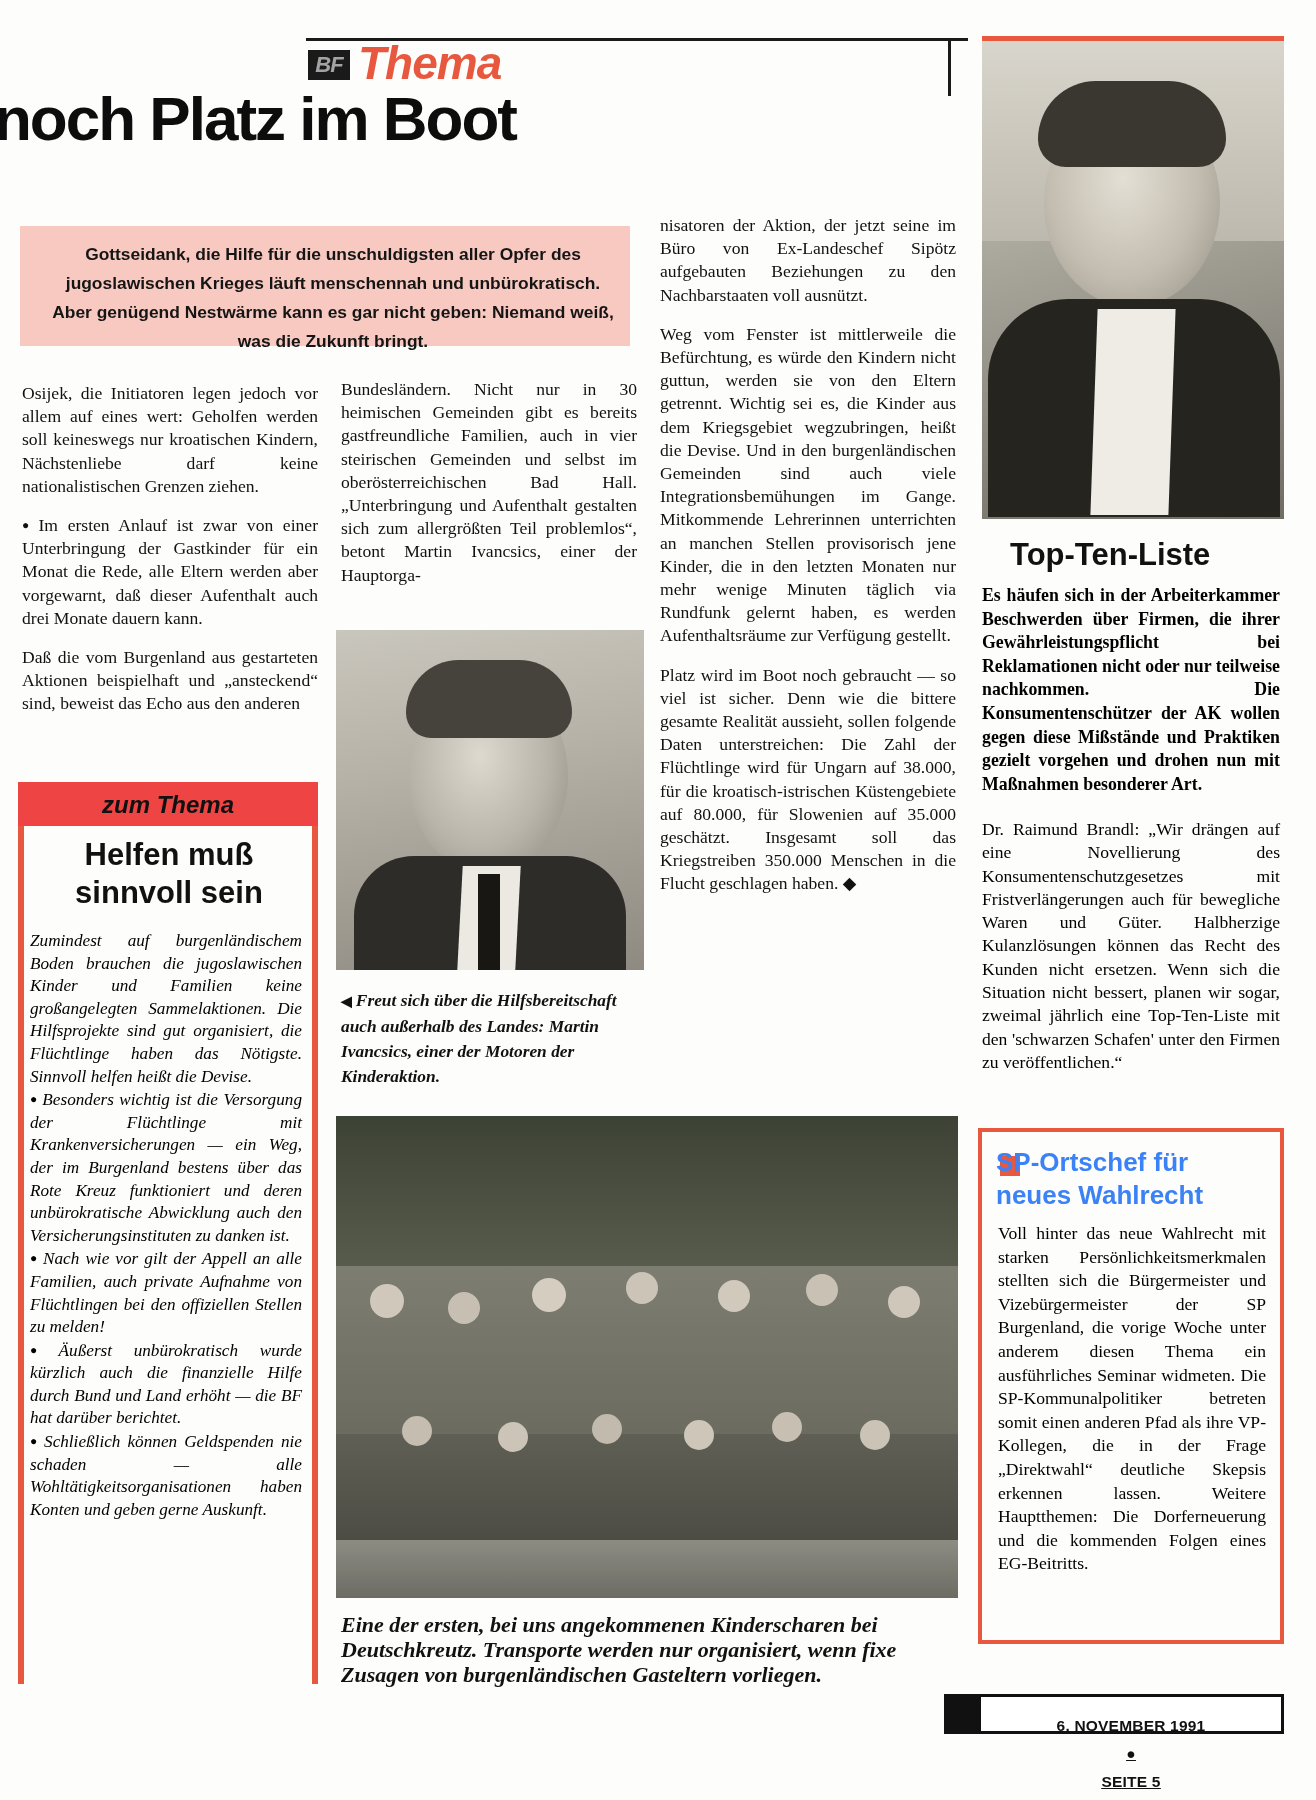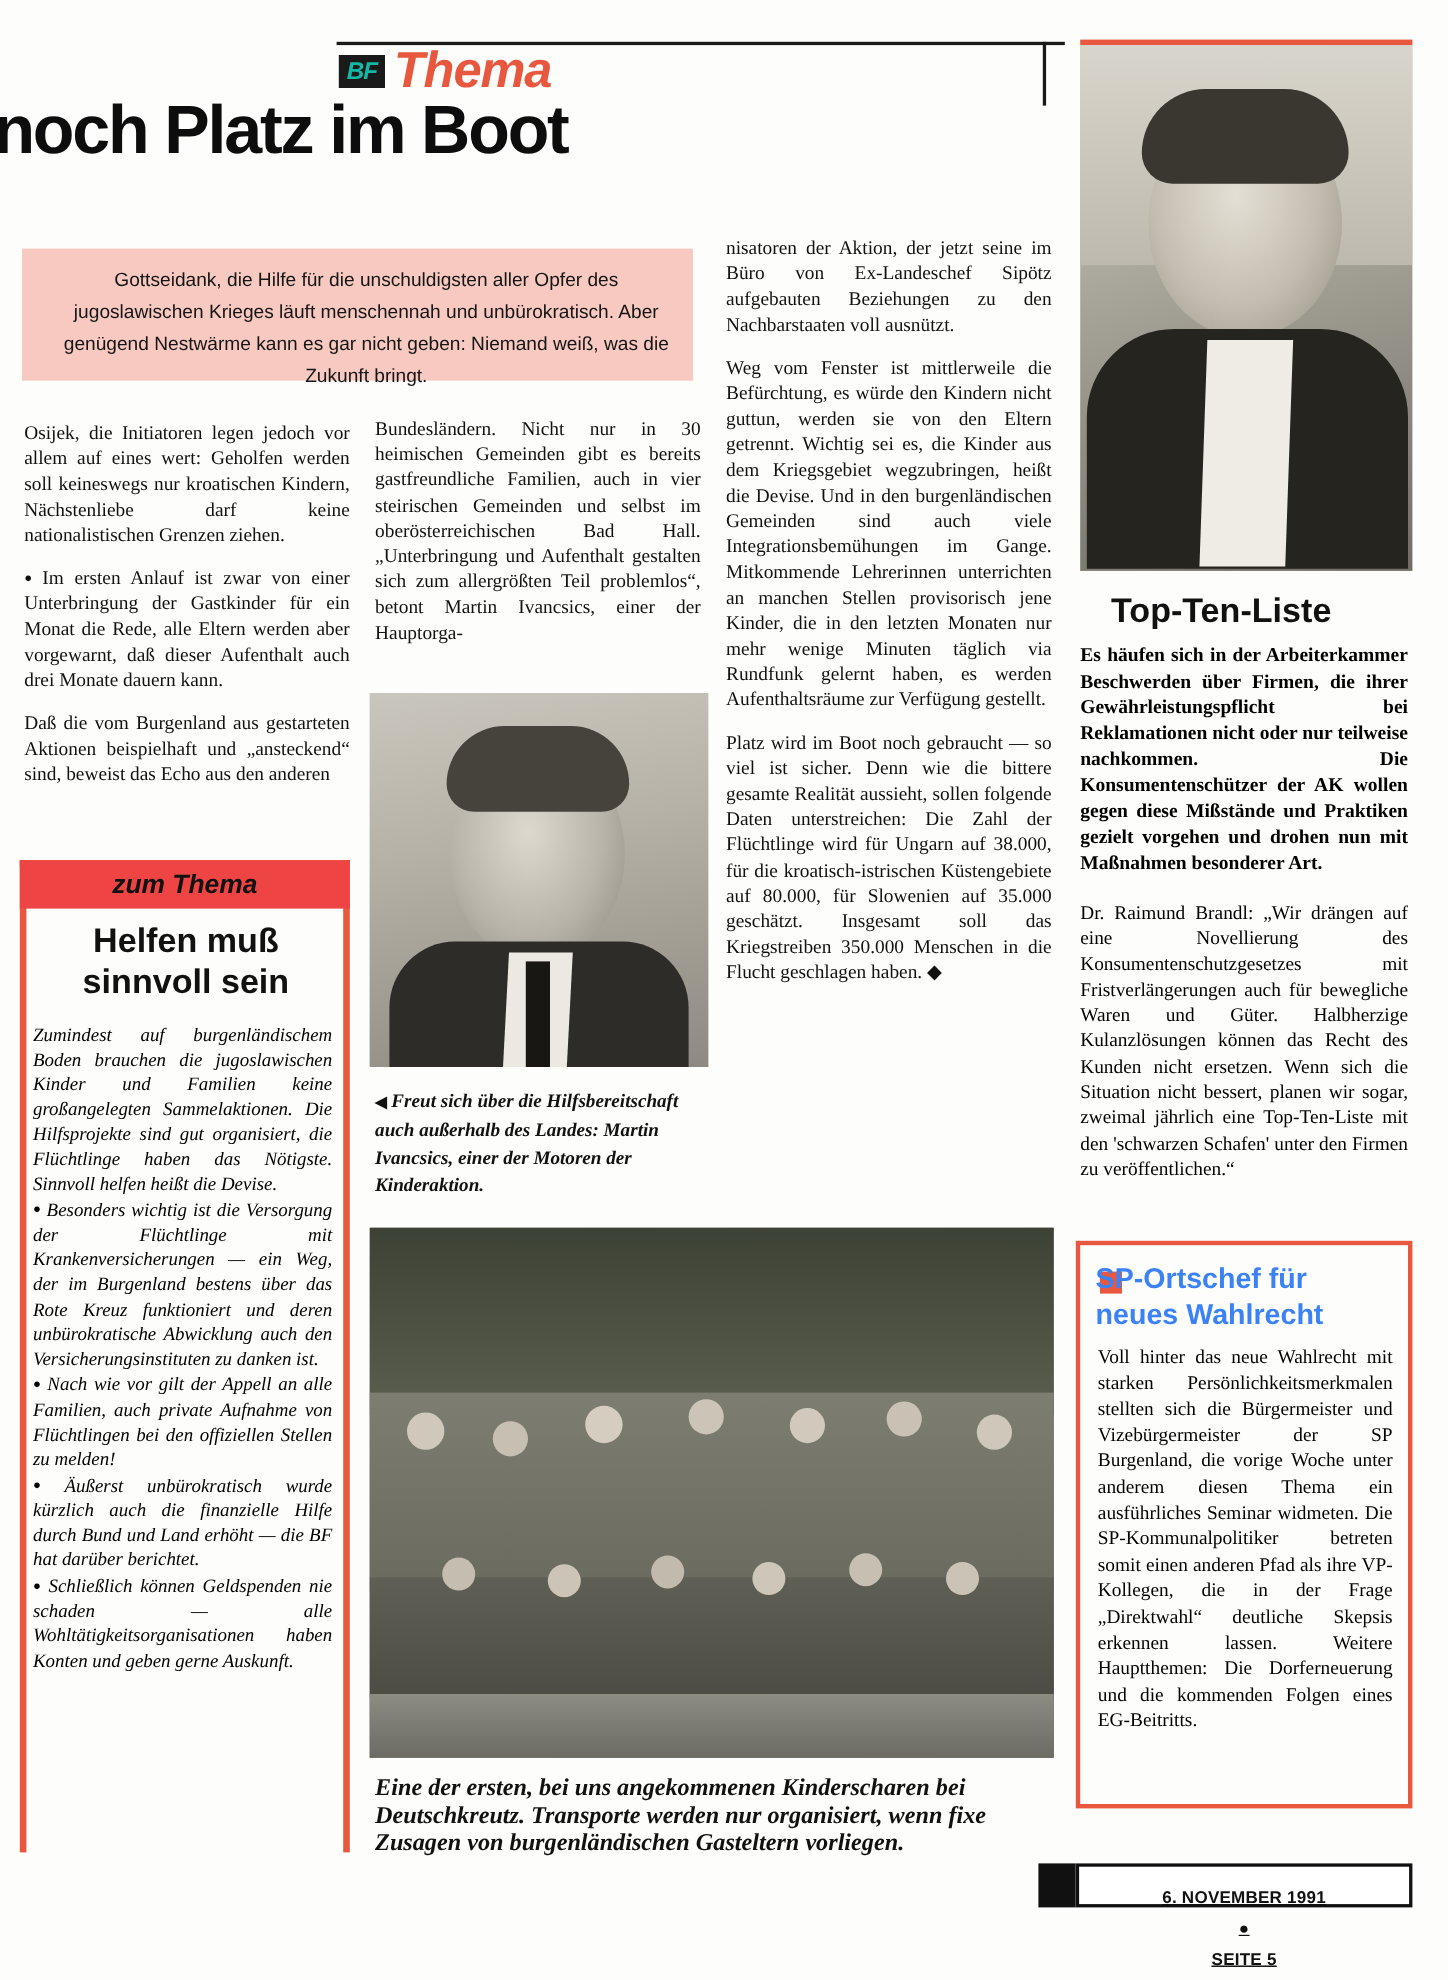--- a/index.html
+++ b/index.html
@@ -26,21 +26,21 @@
   .masthead {
     position: absolute;
     left: 0; top: 18px;
     width: 990px; height: 140px;
   }
   .bf-badge {
     position: absolute;
     left: 308px; top: 32px;
     width: 42px; height: 30px;
     background: #1a1a1a;
-    color: #14b8a6;
+    color: #a3a3a3;
     font-family: "Liberation Sans", sans-serif;
     font-weight: bold;
     font-style: italic;
     font-size: 22px;
     line-height: 30px;
     text-align: center;
     letter-spacing: -1px;
   }
   .thema-word {
     position: absolute;
@@ -81,21 +81,21 @@
   .lead-box {
     position: absolute;
     left: 20px; top: 226px;
     width: 610px; height: 120px;
     background: #f7c9c0;
   }
   .lead-box p {
     margin: 0;
     padding: 14px 8px 0 24px;
     font-family: "Liberation Sans", sans-serif;
-    font-weight: normal;
+    font-weight: bold;
     font-size: 17.4px;
     line-height: 29px;
     text-align: center;
     color: #151515;
   }
 
   
   .col {
     position: absolute;
     font-size: 17.6px;

